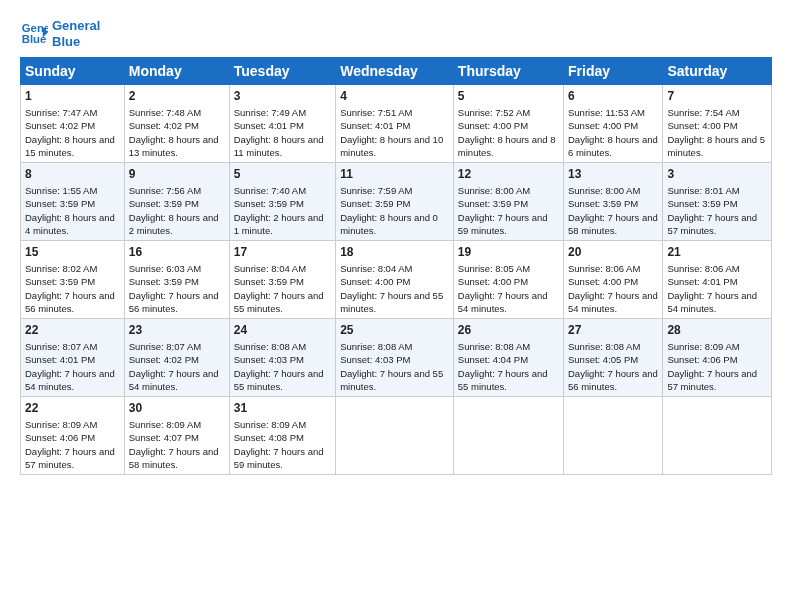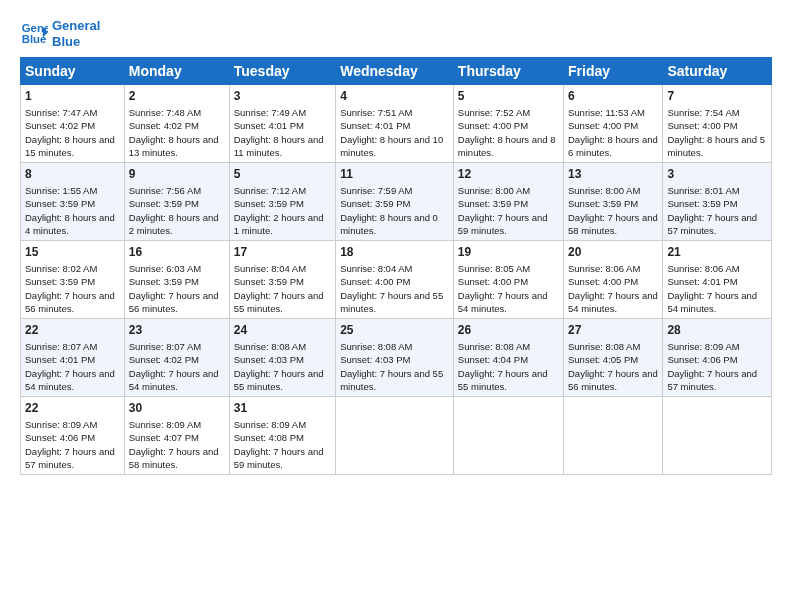--- a/index.html
+++ b/index.html
@@ -119,21 +119,21 @@
           <td><span class="day-num">2</span><span>Sunrise: 7:48 AM</span><br><span>Sunset: 4:02 PM</span><br><span>Daylight: 8 hours and 13 minutes.</span></td>
           <td><span class="day-num">3</span><span>Sunrise: 7:49 AM</span><br><span>Sunset: 4:01 PM</span><br><span>Daylight: 8 hours and 11 minutes.</span></td>
           <td><span class="day-num">4</span><span>Sunrise: 7:51 AM</span><br><span>Sunset: 4:01 PM</span><br><span>Daylight: 8 hours and 10 minutes.</span></td>
           <td><span class="day-num">5</span><span>Sunrise: 7:52 AM</span><br><span>Sunset: 4:00 PM</span><br><span>Daylight: 8 hours and 8 minutes.</span></td>
           <td><span class="day-num">6</span><span>Sunrise: 11:53 AM</span><br><span>Sunset: 4:00 PM</span><br><span>Daylight: 8 hours and 6 minutes.</span></td>
           <td><span class="day-num">7</span><span>Sunrise: 7:54 AM</span><br><span>Sunset: 4:00 PM</span><br><span>Daylight: 8 hours and 5 minutes.</span></td>
         </tr>
         <tr>
           <td><span class="day-num">8</span><span>Sunrise: 1:55 AM</span><br><span>Sunset: 3:59 PM</span><br><span>Daylight: 8 hours and 4 minutes.</span></td>
           <td><span class="day-num">9</span><span>Sunrise: 7:56 AM</span><br><span>Sunset: 3:59 PM</span><br><span>Daylight: 8 hours and 2 minutes.</span></td>
-          <td><span class="day-num">5</span><span>Sunrise: 7:12 AM</span><br><span>Sunset: 3:59 PM</span><br><span>Daylight: 2 hours and 1 minute.</span></td>
+          <td><span class="day-num">5</span><span>Sunrise: 7:40 AM</span><br><span>Sunset: 3:59 PM</span><br><span>Daylight: 2 hours and 1 minute.</span></td>
           <td><span class="day-num">11</span><span>Sunrise: 7:59 AM</span><br><span>Sunset: 3:59 PM</span><br><span>Daylight: 8 hours and 0 minutes.</span></td>
           <td><span class="day-num">12</span><span>Sunrise: 8:00 AM</span><br><span>Sunset: 3:59 PM</span><br><span>Daylight: 7 hours and 59 minutes.</span></td>
           <td><span class="day-num">13</span><span>Sunrise: 8:00 AM</span><br><span>Sunset: 3:59 PM</span><br><span>Daylight: 7 hours and 58 minutes.</span></td>
           <td><span class="day-num">3</span><span>Sunrise: 8:01 AM</span><br><span>Sunset: 3:59 PM</span><br><span>Daylight: 7 hours and 57 minutes.</span></td>
         </tr>
         <tr>
           <td><span class="day-num">15</span><span>Sunrise: 8:02 AM</span><br><span>Sunset: 3:59 PM</span><br><span>Daylight: 7 hours and 56 minutes.</span></td>
           <td><span class="day-num">16</span><span>Sunrise: 6:03 AM</span><br><span>Sunset: 3:59 PM</span><br><span>Daylight: 7 hours and 56 minutes.</span></td>
           <td><span class="day-num">17</span><span>Sunrise: 8:04 AM</span><br><span>Sunset: 3:59 PM</span><br><span>Daylight: 7 hours and 55 minutes.</span></td>
           <td><span class="day-num">18</span><span>Sunrise: 8:04 AM</span><br><span>Sunset: 4:00 PM</span><br><span>Daylight: 7 hours and 55 minutes.</span></td>

